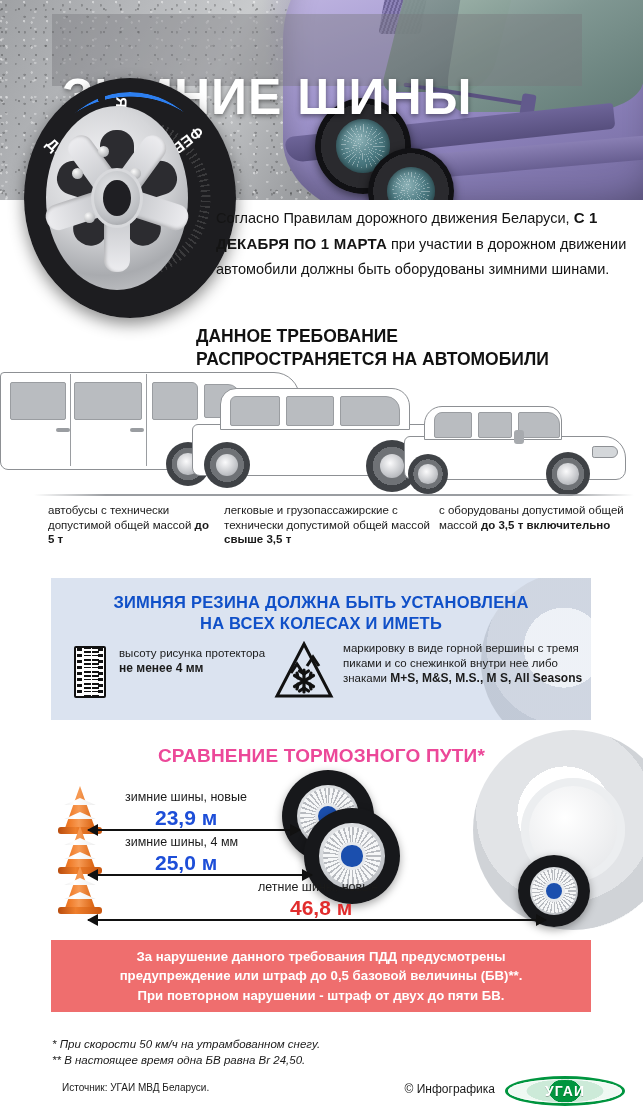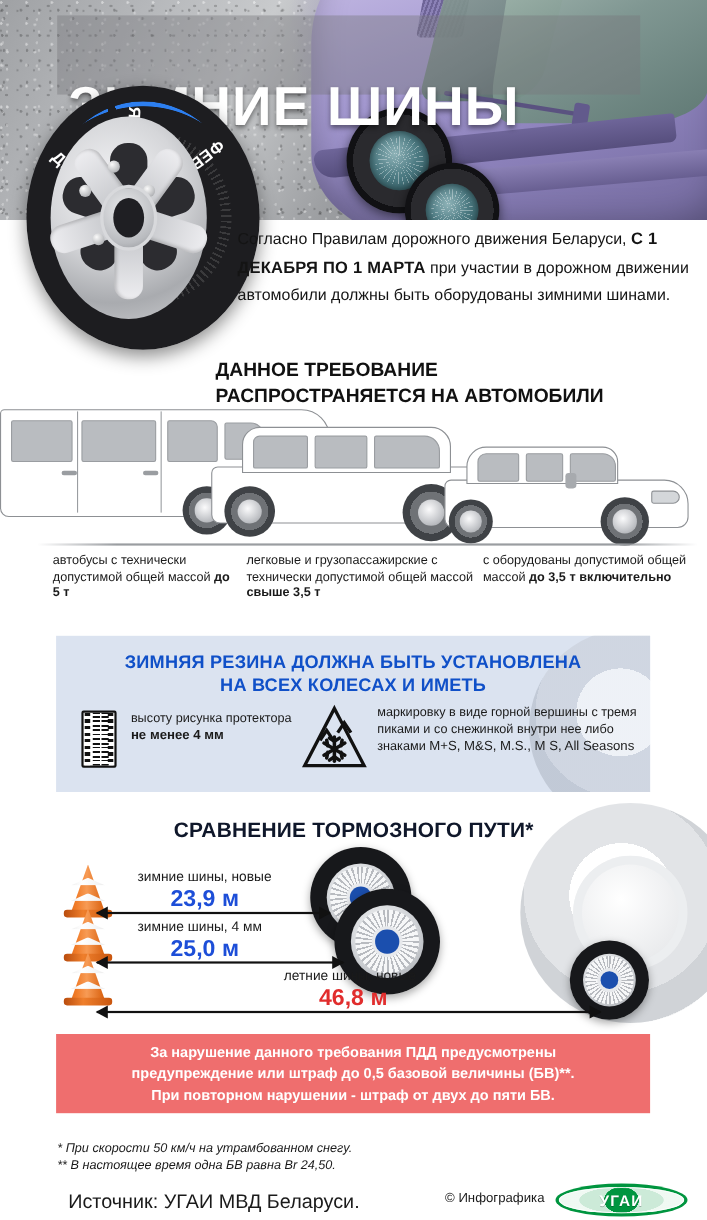--- a/index.html
+++ b/index.html
@@ -245,26 +245,26 @@
   .req-a {
     position: absolute; left: 68px; top: 68px; width: 150px;
     font-size: 11.5px; line-height: 15px; color: #1a1a1a;
   }
   .req-a b { font-weight: bold; font-size: 12px; }
   .snow-icon { position: absolute; left: 222px; top: 62px; width: 62px; height: 62px; }
   .req-b {
     position: absolute; left: 292px; top: 63px; width: 250px;
     font-size: 11.5px; line-height: 15px; color: #1a1a1a;
   }
-  .req-b b { font-weight: normal; font-size: 12px; }
+  .req-b b { font-weight: bold; font-size: 12px; }
 
   
   .brake-title {
     position: absolute; left: 0; top: 745px; width: 643px; text-align: center;
-    font-size: 19px; font-weight: bold; color: #0f172a; letter-spacing: .2px;
+    font-size: 19px; font-weight: bold; color: #ec4899; letter-spacing: .2px;
   }
   .ghost-wheel {
     position:absolute; right:-30px; top:730px; width:200px; height:200px; border-radius:50%;
     background: radial-gradient(circle at 46% 42%, #ffffff 0 30%, #e2e4e7 30% 56%, #d0d3d7 56% 74%, #e8eaec 74% 100%);
   }
   .ghost-wheel::after{
     content:""; position:absolute; inset:24%; border-radius:50%;
     background: radial-gradient(circle at 42% 38%, #fff, #dfe1e4);
     box-shadow: inset 0 0 0 8px #eceef0;
   }
@@ -322,21 +322,21 @@
     font-size: 13.2px; line-height: 19.5px;
   }
 
   
   .note {
     position: absolute; left: 52px; width: 560px;
     font-size: 11.5px; font-style: italic; color: #1a1a1a; line-height: 16px;
   }
   .note1 { top: 1036px; }
   .note2 { top: 1052px; }
-  .source { position: absolute; left: 62px; top: 1082px; font-size: 18px; color: #1a1a1a; }
+  .source { position: absolute; left: 62px; top: 1082px; font-size: 10px; color: #1a1a1a; }
   .credit { position: absolute; right: 148px; top: 1082px; font-size: 12px; color: #1a1a1a; }
   .belta {
     position:absolute; right: 18px; top: 1076px; width: 120px; height: 30px;
     border-radius: 50%; background: #00953f;
     display:flex; align-items:center; justify-content:center; overflow:hidden;
   }
   .belta::before{
     content:""; position:absolute; inset:3px; border-radius:50%;
     border:1.2px solid rgba(255,255,255,.85);
   }

